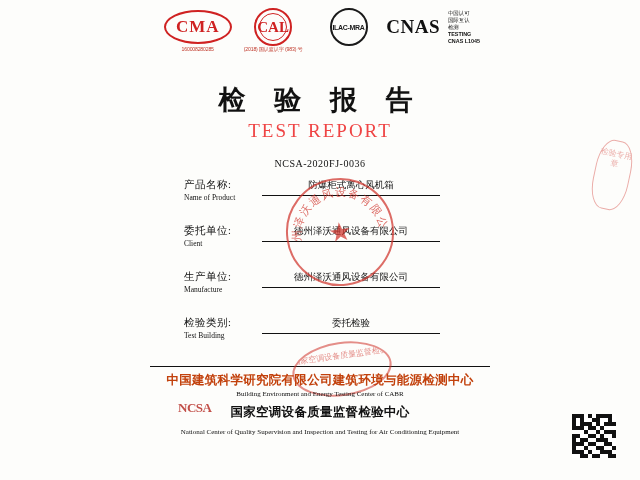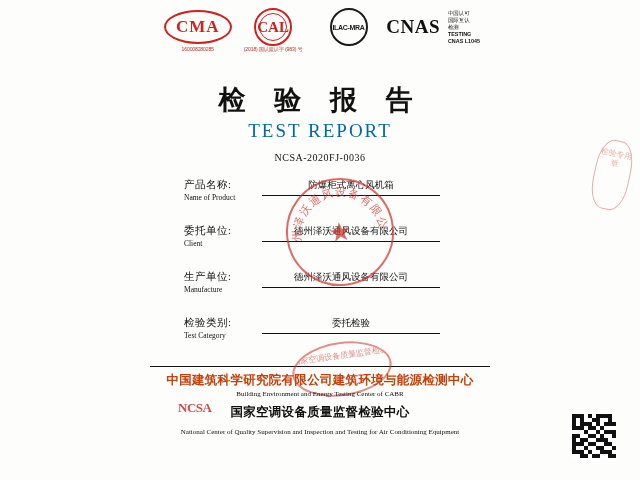--- a/index.html
+++ b/index.html
@@ -133,25 +133,25 @@
     color: #111;
     text-indent: 11px;
   }
   .title-en {
     position: absolute;
     top: 120px; left: 0; right: 0;
     text-align: center;
     font-family: "Liberation Serif", serif;
     font-size: 19px;
     letter-spacing: 2px;
-    color: #0369a1;
+    color: #ef4444;
   }
   .report-no {
     position: absolute;
-    top: 152px; left: 0; right: 0;
+    top: 158px; left: 0; right: 0;
     text-align: center;
     font-family: "Liberation Serif", serif;
     font-size: 10px;
     letter-spacing: 0.5px;
     color: #111;
   }
 
   
   .fields {
     position: absolute;
@@ -416,21 +416,21 @@
       <div class="field-label">
         <div class="label-cn">生产单位:</div>
         <div class="label-en">Manufacture</div>
       </div>
       <div class="field-value">德州泽沃通风设备有限公司</div>
     </div>
 
     <div class="field-row">
       <div class="field-label">
         <div class="label-cn">检验类别:</div>
-        <div class="label-en">Test Category</div>
+        <div class="label-en">Test Building</div>
       </div>
       <div class="field-value">委托检验</div>
     </div>
 
   </div>
 
   <div class="stamp-round stamp-main">
     <svg class="stamp-arc" viewBox="0 0 104 104">
       <defs>
         <path id="arcpath" d="M 12,56 A 40,40 0 1 1 92,56"></path>

